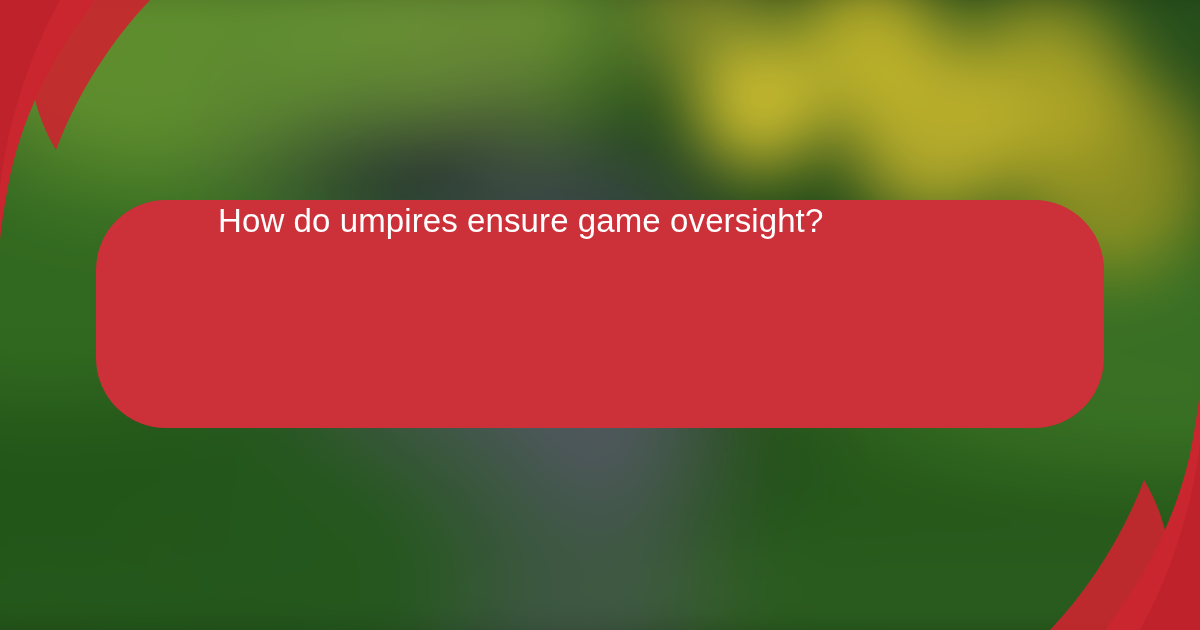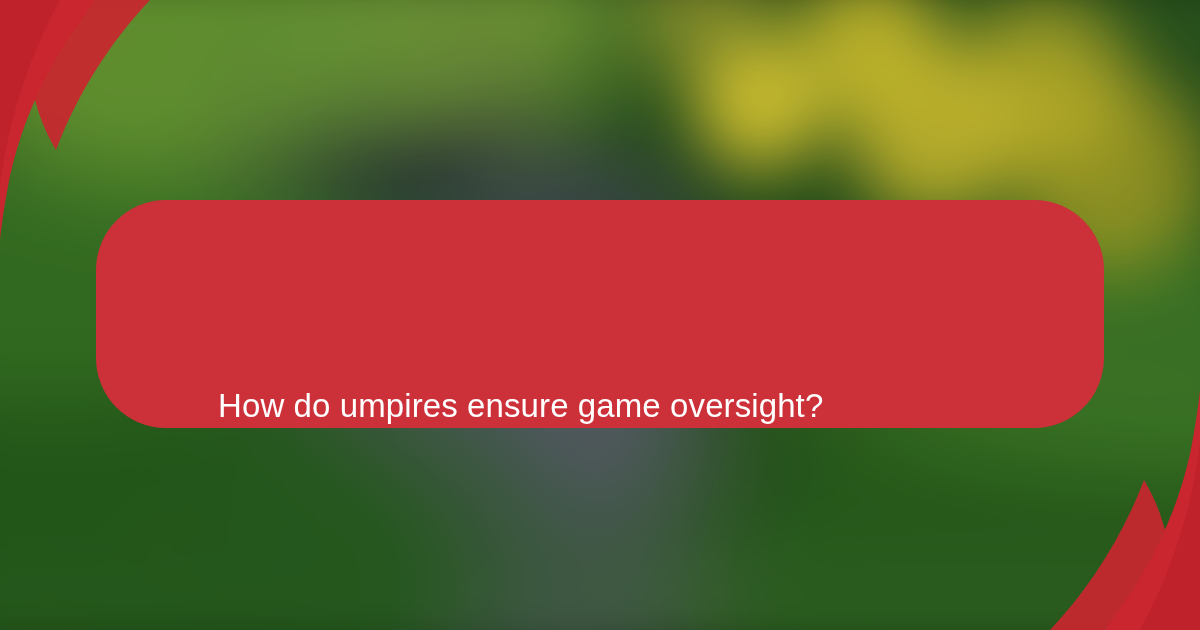--- a/index.html
+++ b/index.html
@@ -73,21 +73,21 @@
   .card {
     position: absolute;
     left: 96px;
     top: 200px;
     width: 1008px;
     height: 228px;
     background: #cc3038;
     border-radius: 70px;
     box-sizing: border-box;
     display: flex;
-    align-items: flex-end;
+    align-items: flex-start;
     padding: 0 122px;
   }
   .card-title {
     color: #ffffff;
     font-size: 33px;
     font-weight: 400;
     line-height: 1.3;
     letter-spacing: 0.1px;
   }
 </style>

